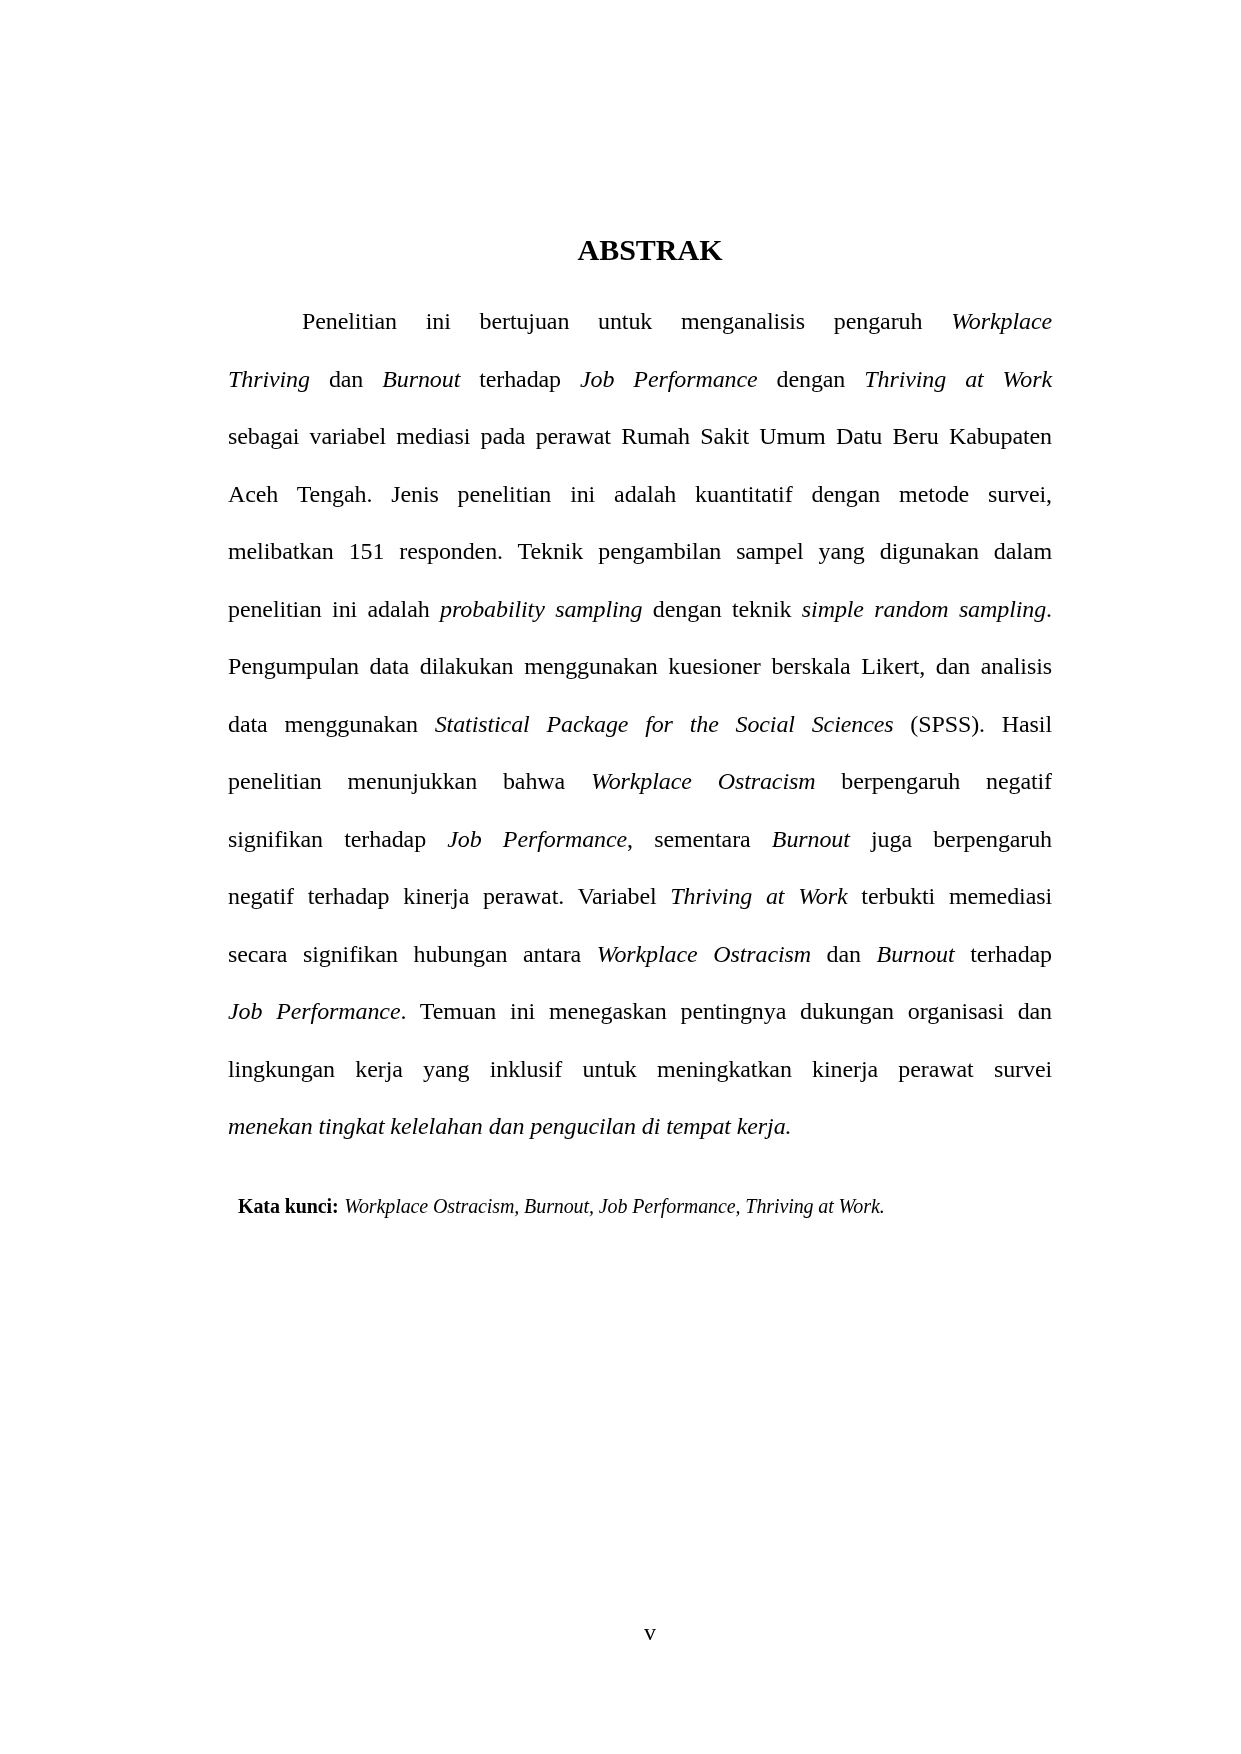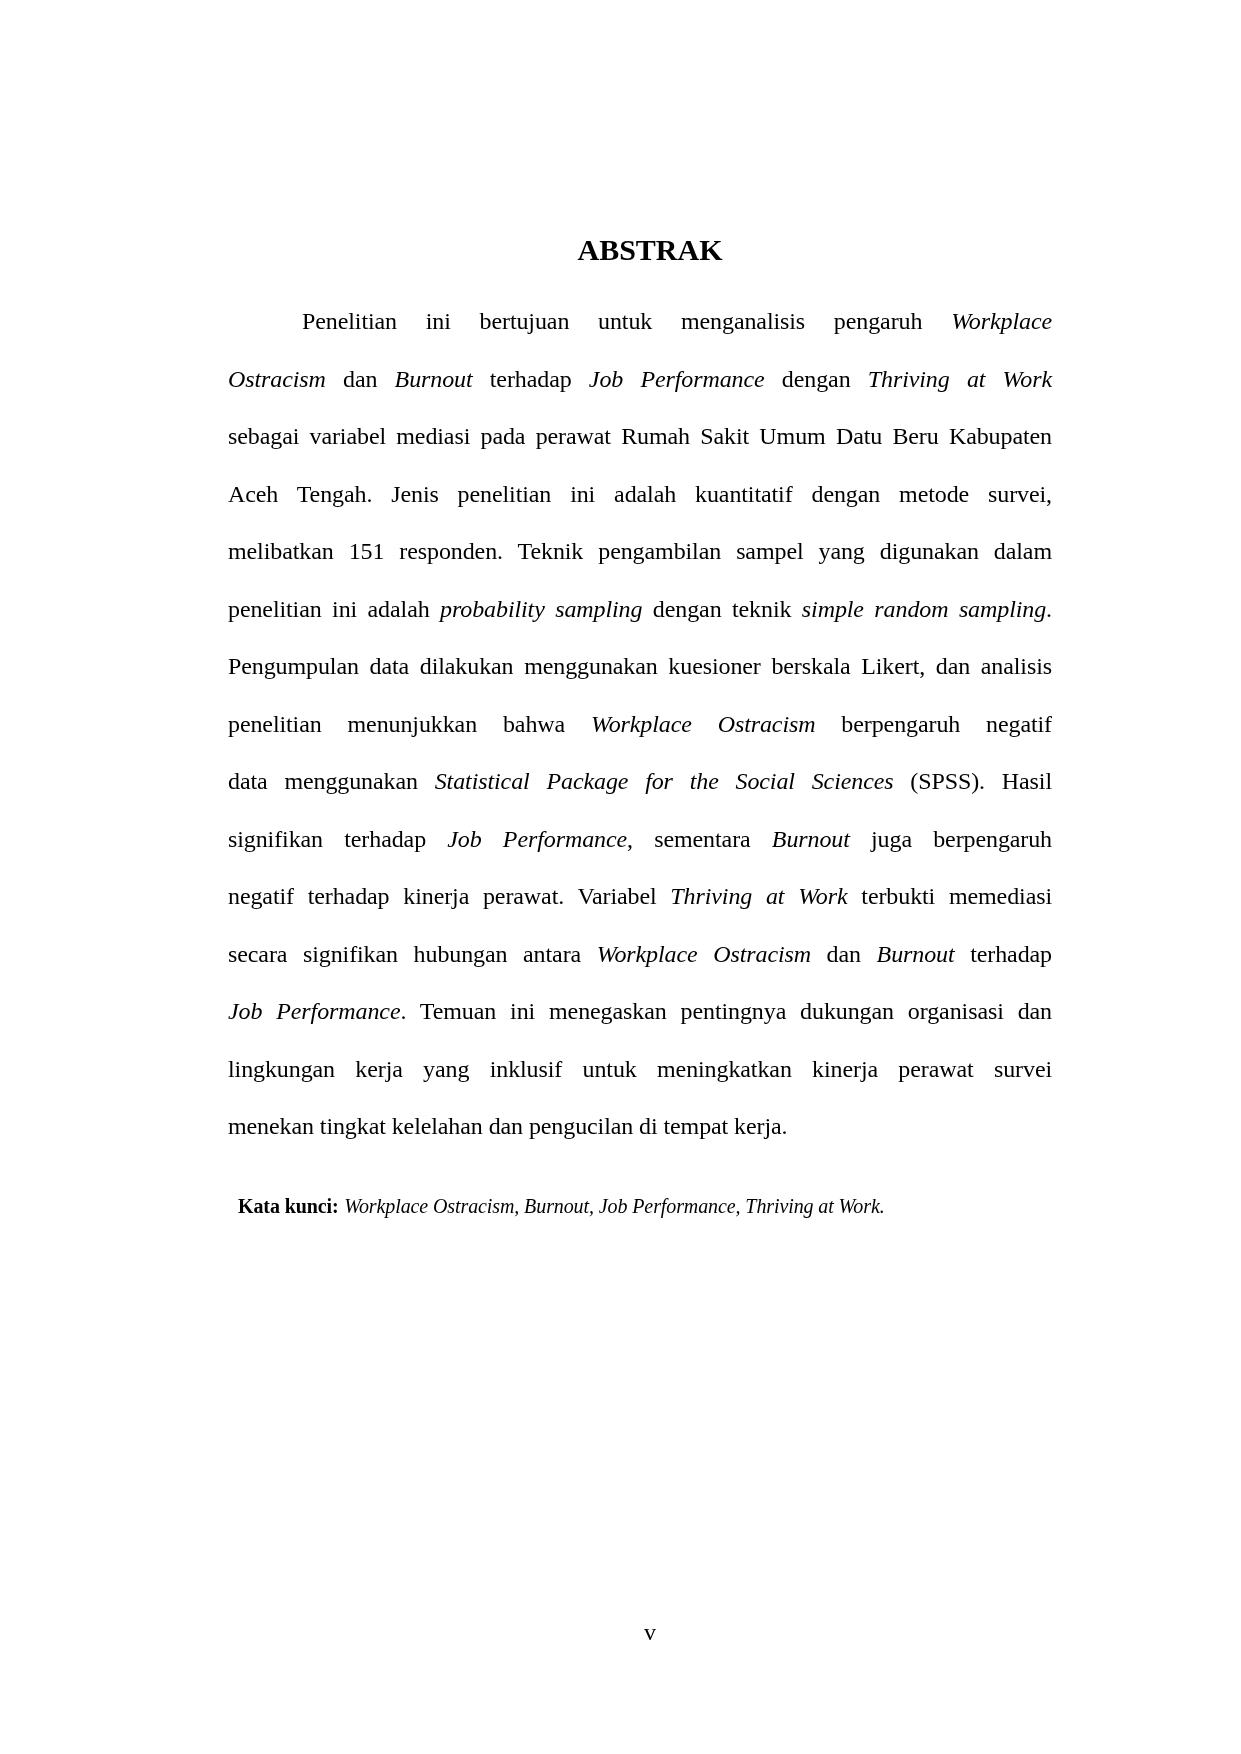--- a/index.html
+++ b/index.html
@@ -38,20 +38,21 @@
   .line {
     height: 57.5px;
     line-height: 57.5px;
     text-align: justify;
     text-align-last: justify;
     text-justify: inter-word;
   }
   .line.last {
     text-align: right;
     text-align-last: left;
+    font-style: italic;
   }
   .indent {
     display: inline-block;
     width: 74px;
     height: 1px;
   }
   .keywords {
     position: absolute;
     left: 238px;
     top: 1178px;
@@ -75,28 +76,28 @@
   }
 </style>
 </head>
 <body>
 
 <div class="page">
   <h1 class="title">ABSTRAK</h1>
 
   <div class="paragraph" id="abstract-paragraph">
       <div class="line"><span class="indent"></span><span>Penelitian ini bertujuan untuk menganalisis pengaruh </span><i>Workplace</i></div>
-      <div class="line"><i>Ostracism</i><span> dan </span><i>Burnout</i><span> terhadap </span><i>Job Performance</i><span> dengan </span><i>Thriving at Work</i></div>
+      <div class="line"><i>Thriving</i><span> dan </span><i>Burnout</i><span> terhadap </span><i>Job Performance</i><span> dengan </span><i>Thriving at Work</i></div>
       <div class="line"><span>sebagai variabel mediasi pada perawat Rumah Sakit Umum Datu Beru Kabupaten</span></div>
       <div class="line"><span>Aceh Tengah. Jenis penelitian ini adalah kuantitatif dengan metode survei,</span></div>
       <div class="line"><span>melibatkan 151 responden. Teknik pengambilan sampel yang digunakan dalam</span></div>
       <div class="line"><span>penelitian ini adalah </span><i>probability sampling</i><span> dengan teknik </span><i>simple random sampling</i><span>.</span></div>
       <div class="line"><span>Pengumpulan data dilakukan menggunakan kuesioner berskala Likert, dan analisis</span></div>
+      <div class="line"><span>data menggunakan </span><i>Statistical Package for the Social Sciences</i><span> (SPSS). Hasil</span></div>
       <div class="line"><span>penelitian menunjukkan bahwa </span><i>Workplace Ostracism</i><span> berpengaruh negatif</span></div>
-      <div class="line"><span>data menggunakan </span><i>Statistical Package for the Social Sciences</i><span> (SPSS). Hasil</span></div>
       <div class="line"><span>signifikan terhadap </span><i>Job Performance</i><span>, sementara </span><i>Burnout</i><span> juga berpengaruh</span></div>
       <div class="line"><span>negatif terhadap kinerja perawat. Variabel </span><i>Thriving at Work</i><span> terbukti memediasi</span></div>
       <div class="line"><span>secara signifikan hubungan antara </span><i>Workplace Ostracism</i><span> dan </span><i>Burnout</i><span> terhadap</span></div>
       <div class="line"><i>Job Performance</i><span>. Temuan ini menegaskan pentingnya dukungan organisasi dan</span></div>
       <div class="line"><span>lingkungan kerja yang inklusif untuk meningkatkan kinerja perawat survei</span></div>
       <div class="line last"><span>menekan tingkat kelelahan dan pengucilan di tempat kerja.</span></div>
     </div>
 
   <p class="keywords">
     <b>Kata kunci:</b><i class="kw">Workplace Ostracism, Burnout, Job Performance, Thriving at Work.</i>

